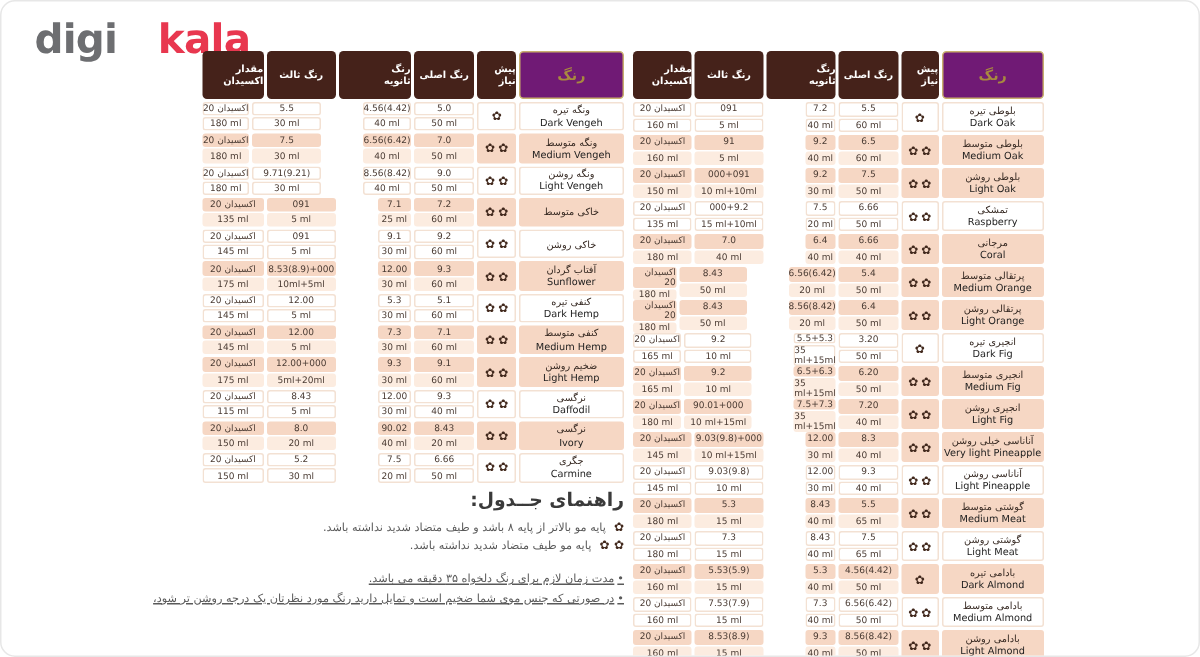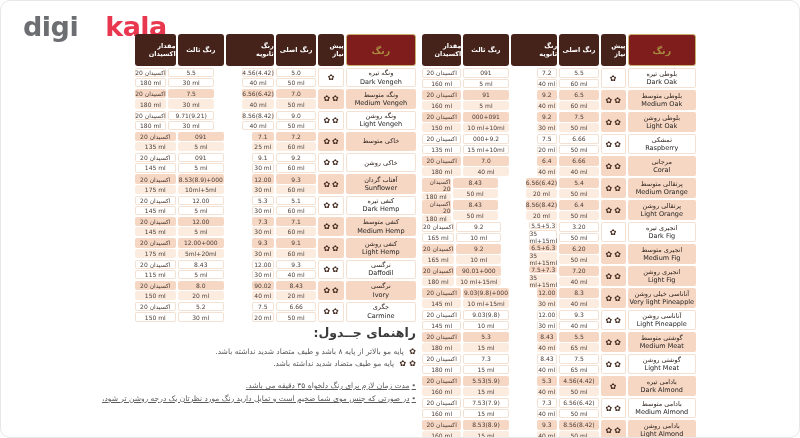--- a/index.html
+++ b/index.html
@@ -16,21 +16,21 @@
   .t-right{left:421px;width:274px;}
   .t-left{left:134px;width:281px;}
   .trow{display:flex;direction:rtl;gap:2px;}
   .c-color{flex:0 0 25%;}
   .c-pre{flex:0 0 9%;}
   .c-main{flex:0 0 14.5%;}
   .c-sec{flex:0 0 17%;padding-left:26px;}
   .c-third{flex:0 0 16.5%;}
   .c-ox{flex:1 1 auto;}
   .hcell{background:#45221a;color:#fff;border-radius:3px;display:flex;align-items:center;justify-content:center;font-size:6.5px;height:32px;font-weight:bold;}
-  .hcell.hcolor{background:#7f1d1d;border:1px solid #c8af6e;color:#a8893f;font-size:9.5px;}
+  .hcell.hcolor{background:#701a75;border:1px solid #c8af6e;color:#a8893f;font-size:9.5px;}
   .drow{margin-top:2px;}
   .t-right .drow{height:20px;}
   .t-left .drow{height:19.3px;}
   .cell{border-radius:2px;overflow:hidden;}
   .namecell{display:flex;flex-direction:column;align-items:center;justify-content:center;line-height:1.3;}
   .fa{font-size:6.5px;color:#33261f;}
   .en{font-size:6.5px;color:#1d1d1d;}
   .starcell{display:flex;align-items:center;justify-content:center;gap:2px;color:#42291d;font-size:8px;}
   .vcell{display:flex;flex-direction:column;gap:1px;}
   .vv,.va{flex:1;display:flex;align-items:center;justify-content:center;font-size:6px;color:#4a3b33;border-radius:2px;direction:ltr;}
@@ -716,21 +716,21 @@
           <div class="vv">12.00</div>
           <div class="va">5 ml</div>
         </div>
         <div class="vcell c-ox">
           <div class="vv rtl">اکسیدان 20</div>
           <div class="va">145 ml</div>
         </div>
       </div>
       <div class="trow drow row-p">
         <div class="cell namecell c-color">
-          <div class="fa">کنفی روشن</div>
+          <div class="fa">ضخیم روشن</div>
           <div class="en">Light Hemp</div>
         </div>
         <div class="cell starcell c-pre">
           <span class="star">✿</span>
           <span class="star">✿</span>
         </div>
         <div class="vcell c-main">
           <div class="vv">9.1</div>
           <div class="va">60 ml</div>
         </div>

